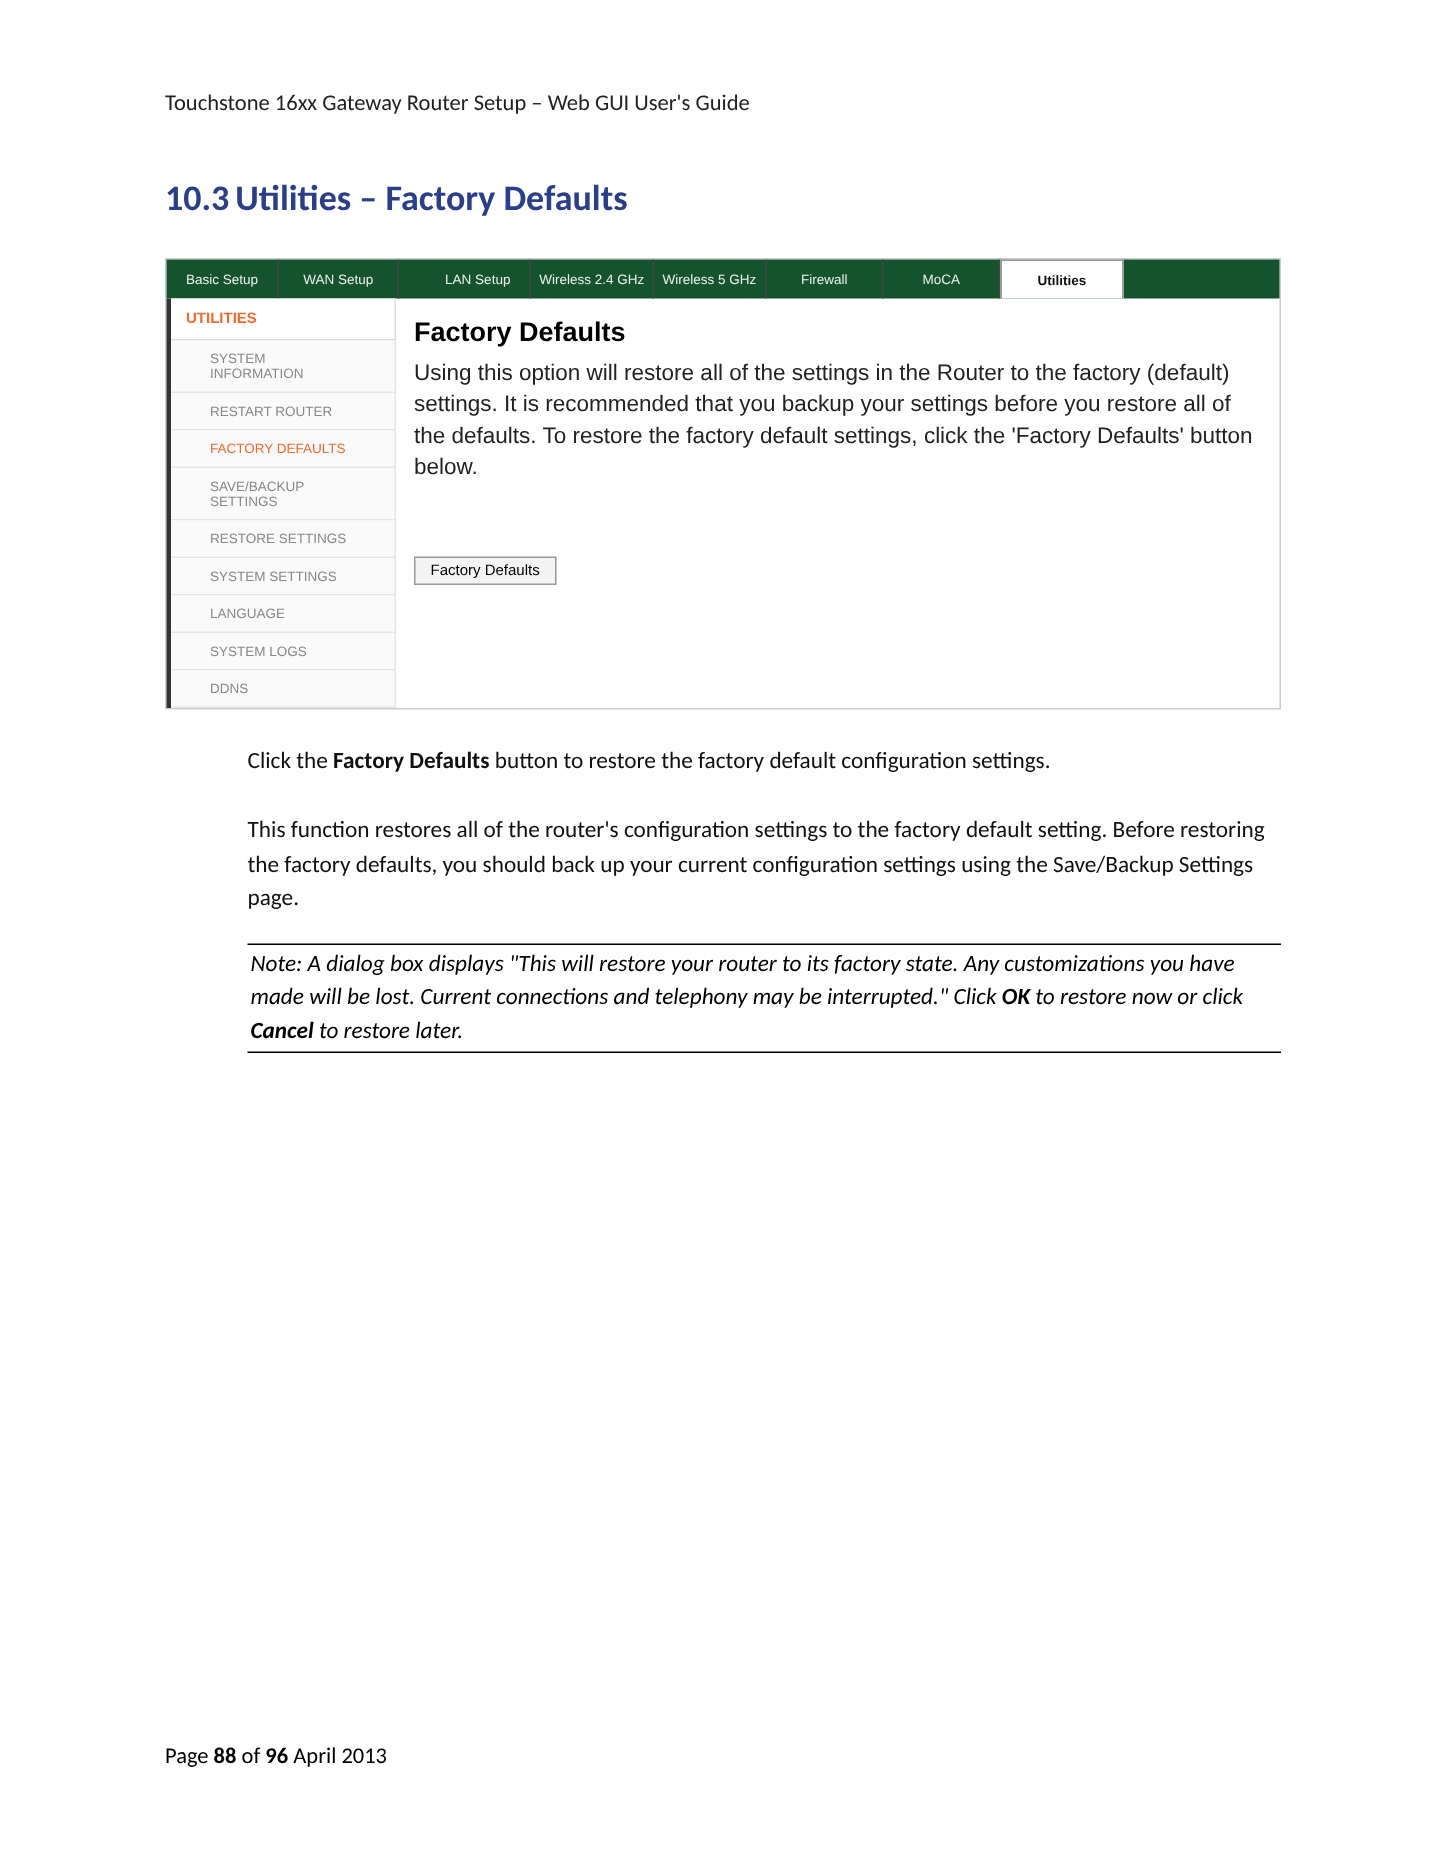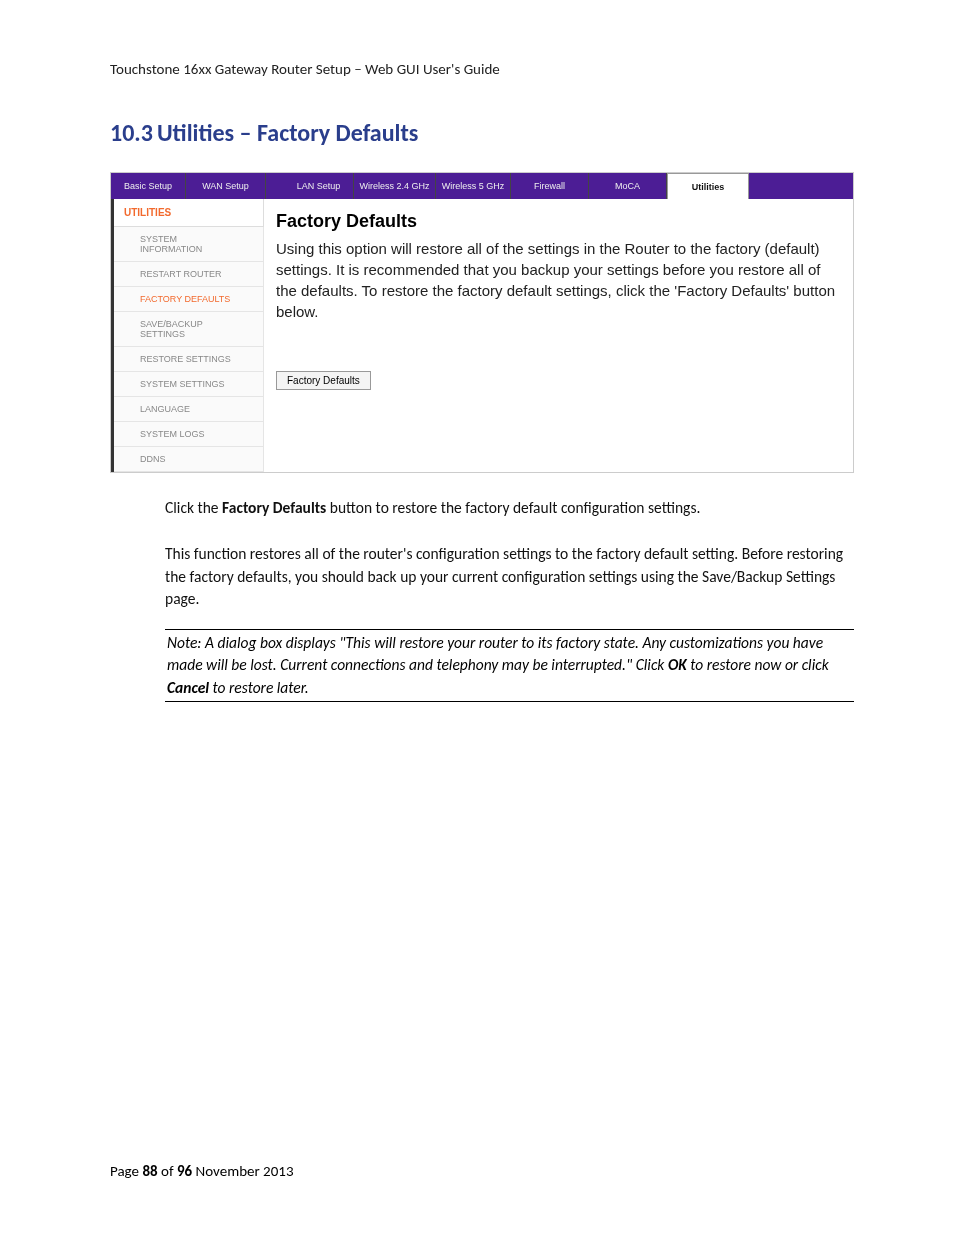--- a/index.html
+++ b/index.html
@@ -31,21 +31,21 @@
 
   
   .ui-shot {
     border: 1px solid #ccc;
     width: 100%;
     box-sizing: border-box;
     font-family: Arial, sans-serif;
   }
   .topnav {
     display: flex;
-    background: #4c1d95;
+    background: #14532d;
     height: 26px;
   }
   .topnav .tab {
     font-size: 9px;
     color: #eee;
     display: flex;
     align-items: center;
     justify-content: center;
     border-right: 1px solid #444;
     box-sizing: border-box;
@@ -179,15 +179,15 @@
     <span>Click the </span><b>Factory Defaults</b><span> button to restore the factory default configuration settings.</span>
   </div>
 
   <div class="para">This function restores all of the router's configuration settings to the factory default setting. Before restoring the factory defaults, you should back up your current configuration settings using the Save/Backup Settings page.</div>
 
   <div class="note-box">
     <span>Note:  A dialog box displays "This will restore your router to its factory state.  Any customizations you have made will be lost.  Current connections and telephony may be interrupted."  Click </span><b>OK</b><span> to restore now or click </span><b>Cancel</b><span> to restore later.</span>
   </div>
 
   <div class="footer">
-    <span>Page </span><b>88</b><span> of </span><b>96</b><span>    </span><span>November 2013</span>
+    <span>Page </span><b>88</b><span> of </span><b>96</b><span>    </span><span>April 2013</span>
   </div>
 </div>
 
 </body></html>

